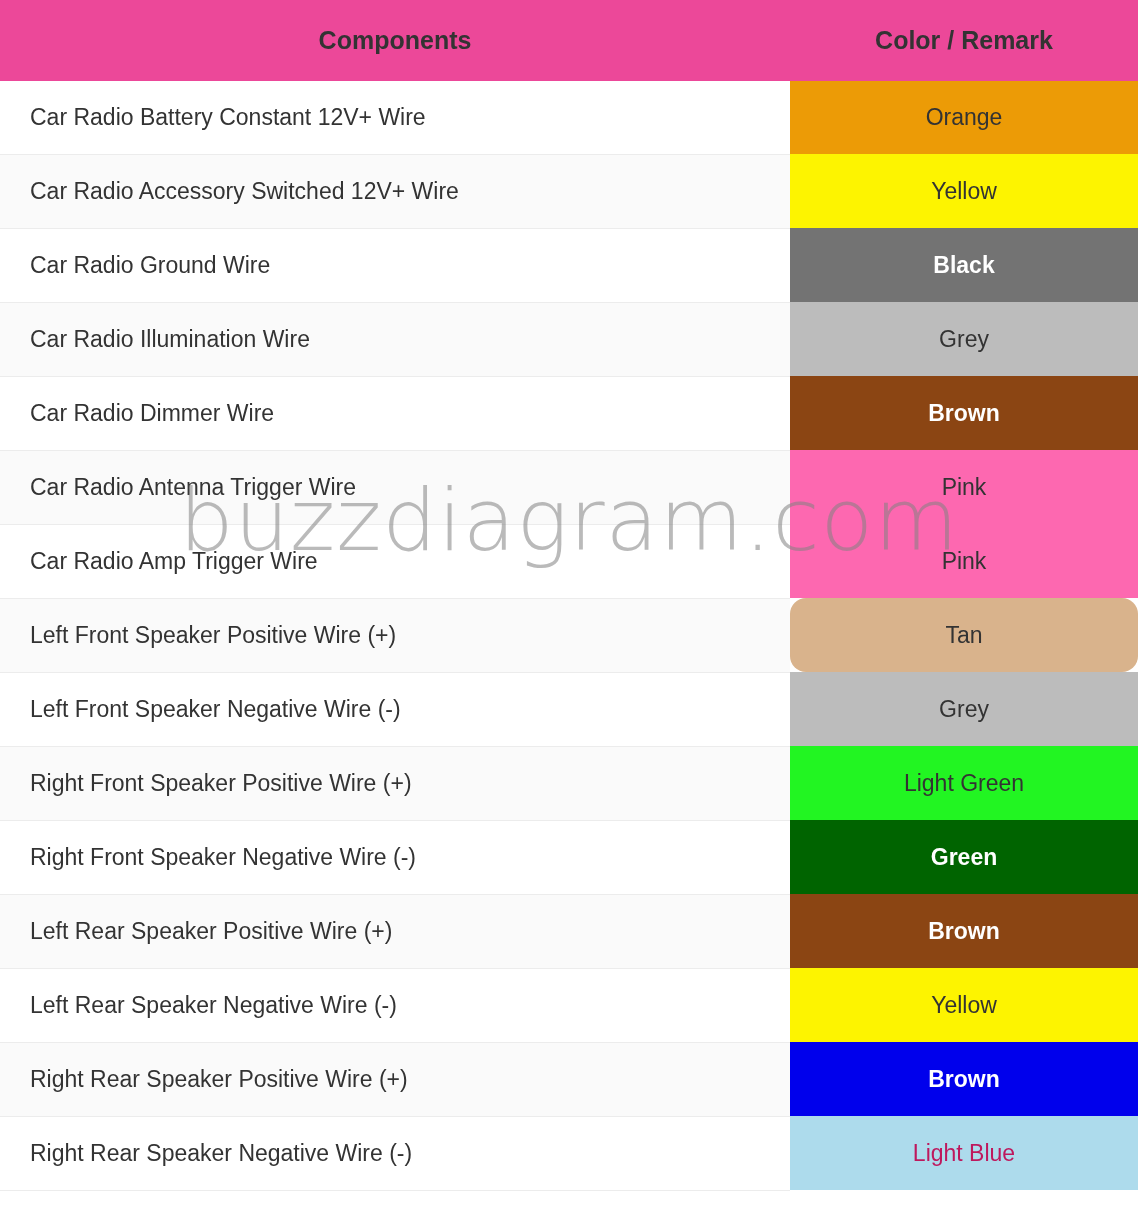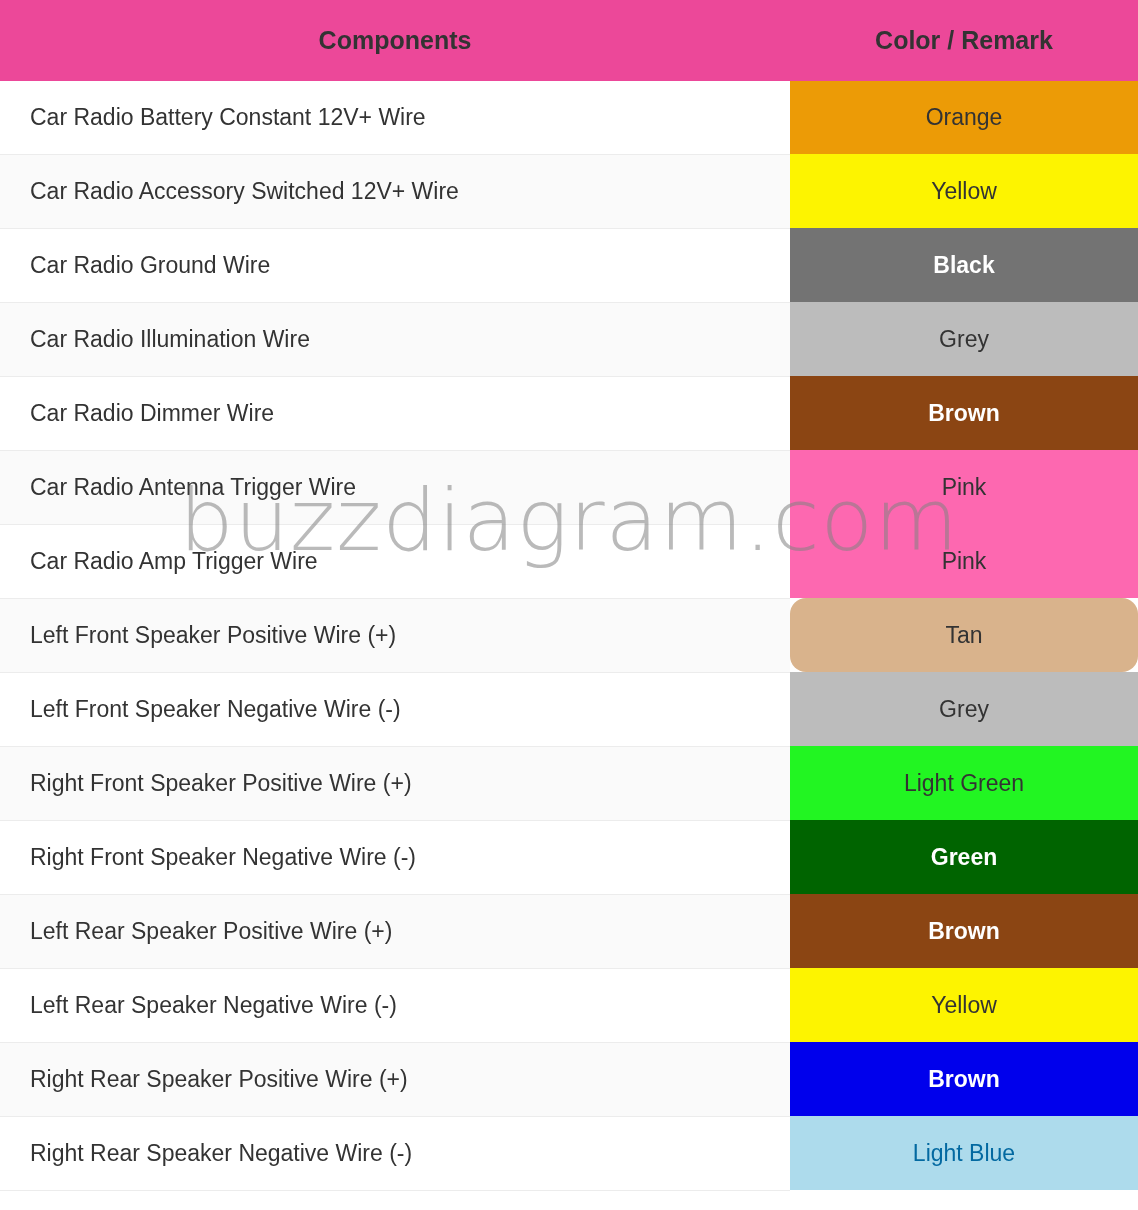--- a/index.html
+++ b/index.html
@@ -149,20 +149,20 @@
       <tr>
         <td class="component">Left Rear Speaker Negative Wire (-)</td>
         <td class="color-cell" style="background: rgb(253, 244, 0); color: rgb(51, 51, 51);">Yellow</td>
       </tr>
       <tr class="alt">
         <td class="component">Right Rear Speaker Positive Wire (+)</td>
         <td class="color-cell" style="background: rgb(0, 0, 236); color: rgb(255, 255, 255); font-weight: bold;">Brown</td>
       </tr>
       <tr>
         <td class="component">Right Rear Speaker Negative Wire (-)</td>
-        <td class="color-cell" style="background: rgb(173, 219, 236); color: #0369a1;">Light Blue</td>
+        <td class="color-cell" style="background: rgb(173, 219, 236); color: #be185d;">Light Blue</td>
       </tr>
     </tbody>
 </table>
 
 <div class="watermark">
   <span>buzzdiagram.com</span>
 </div>
 
 </body></html>

